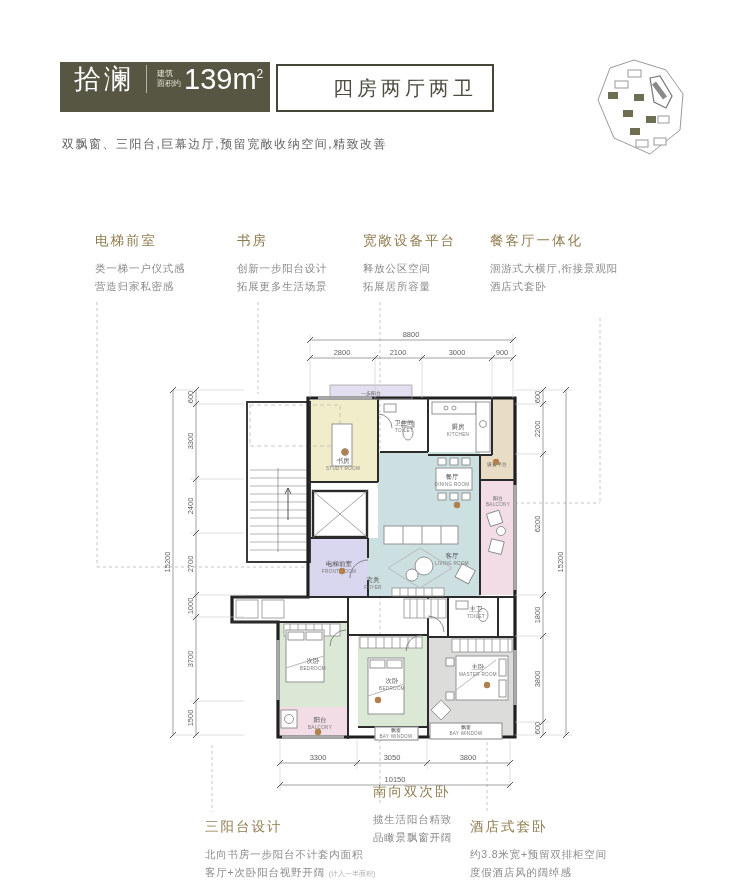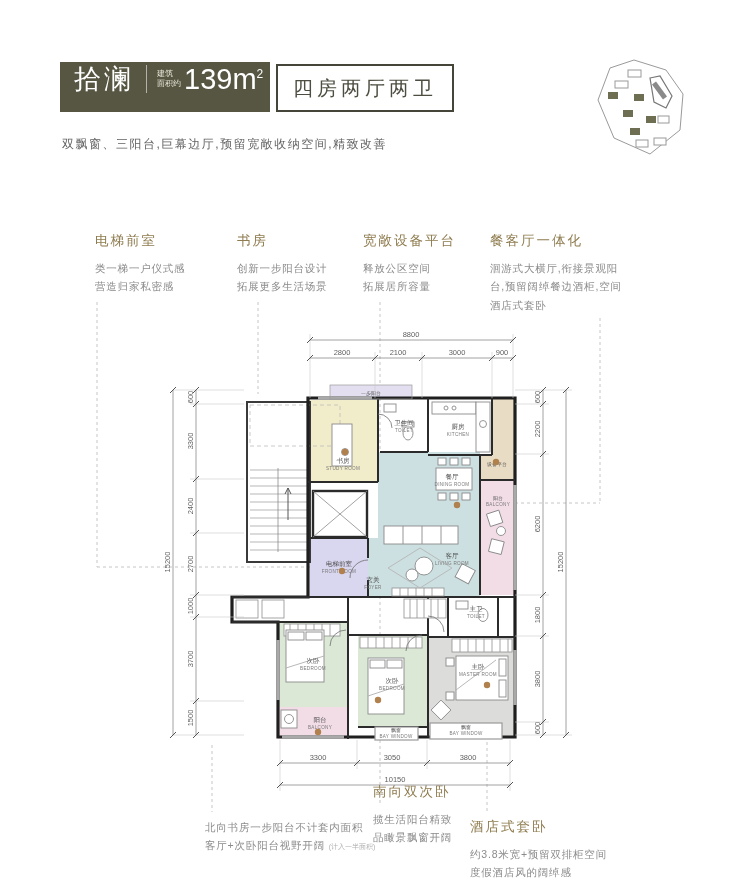--- a/index.html
+++ b/index.html
@@ -8,21 +8,21 @@
 
   
   .hdr-left{position:absolute;left:60px;top:62px;width:210px;height:50px;background:#575642;
     display:flex;align-items:center;padding:0 0 16px 14px;box-sizing:border-box;color:#fff;}
   .hdr-logo{font-size:27px;letter-spacing:3px;font-weight:500;}
   .hdr-div{width:1px;height:28px;background:rgba(255,255,255,.55);margin:0 10px 0 12px;}
   .hdr-areaprefix{display:flex;flex-direction:column;font-size:8px;line-height:1.25;color:#e9e9dc;margin-right:3px;justify-content:flex-end;}
   .hdr-areaval{font-size:29px;font-weight:500;letter-spacing:0px;}
   .hdr-areaval sup{font-size:12px;}
   .hdr-type{position:absolute;left:276px;top:64px;width:174px;height:44px;border:2px solid #45453a;
-    display:flex;align-items:center;justify-content:center;font-size:20px;letter-spacing:4px;color:#4d4d41;}
+    display:flex;align-items:center;justify-content:center;font-size:20px;letter-spacing:4px;color:#4d4d41;padding-left:40px;}
 
   
   .tagline{position:absolute;left:62px;top:136px;font-size:12px;color:#636363;letter-spacing:1.5px;}
 
   
   .feat{position:absolute;}
   .feat .t{font-size:13.5px;color:#8f7c4f;letter-spacing:2px;margin-bottom:9px;}
   .feat .l{font-size:10.5px;color:#8b8b8b;line-height:1.75;letter-spacing:.8px;}
   .feat .n{font-size:7px;color:#b0b0b0;letter-spacing:0;}
 
@@ -61,25 +61,25 @@
     <div class="l">拓展更多生活场景</div>
   </div>
   <div class="feat" style="left:363px;top:232px;">
     <div class="t">宽敞设备平台</div>
     <div class="l">释放公区空间</div>
     <div class="l">拓展居所容量</div>
   </div>
   <div class="feat" style="left:490px;top:232px;width:168px;">
     <div class="t">餐客厅一体化</div>
     <div class="l">洄游式大横厅,衔接景观阳</div>
-    <div class="l">台,预留阔绰餐边酒柜,空间</div>
     <div class="l">酒店式套卧</div>
   </div>
 
   <div class="feat" style="left:205px;top:818px;">
+    <div class="t">三阳台设计</div>
     <div class="l">北向书房一步阳台不计套内面积</div>
     <div class="l"><span>客厅+次卧阳台视野开阔</span> <span class="n">(计入一半面积)</span></div>
   </div>
   <div class="feat" style="left:373px;top:783px;">
     <div class="t">南向双次卧</div>
     <div class="l">揽生活阳台精致</div>
     <div class="l">品瞰景飘窗开阔</div>
   </div>
   <div class="feat" style="left:470px;top:818px;">
     <div class="t">酒店式套卧</div>

